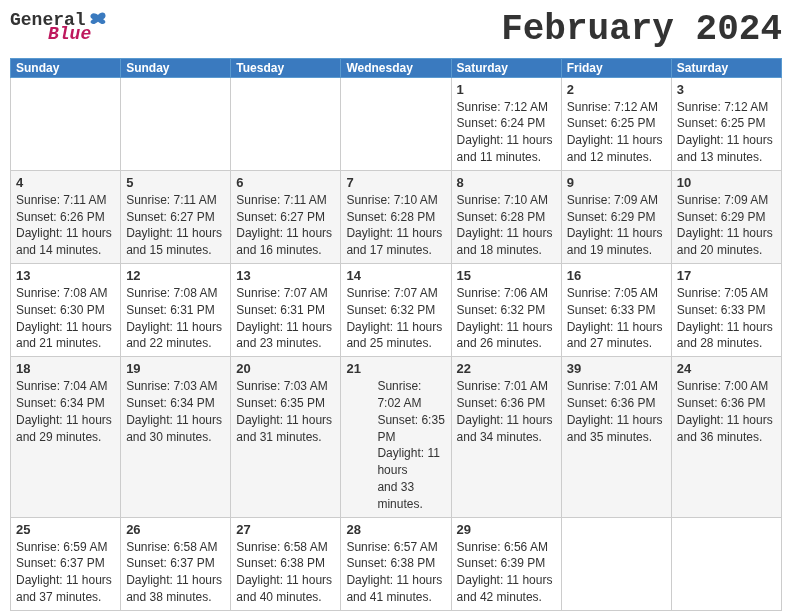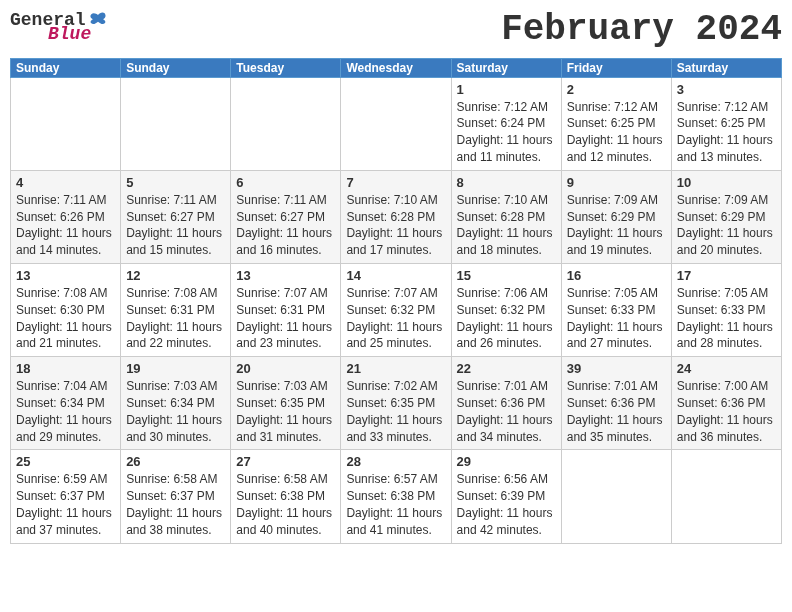--- a/index.html
+++ b/index.html
@@ -272,21 +272,21 @@
         </td>
         <td>
           <span class="day-number">20</span>
           <div class="day-info" style="white-space: pre-line;">Sunrise: 7:03 AM
 Sunset: 6:35 PM
 Daylight: 11 hours
 and 31 minutes.</div>
         </td>
         <td>
           <span class="day-number">21</span>
-          <div class="day-info" style="white-space: pre-line;">Sunrise: 7:02 AM
+          <div class="day-info" style="white-space: pre-line; margin-left: 31px;">Sunrise: 7:02 AM
 Sunset: 6:35 PM
 Daylight: 11 hours
 and 33 minutes.</div>
         </td>
         <td>
           <span class="day-number">22</span>
           <div class="day-info" style="white-space: pre-line;">Sunrise: 7:01 AM
 Sunset: 6:36 PM
 Daylight: 11 hours
 and 34 minutes.</div>

